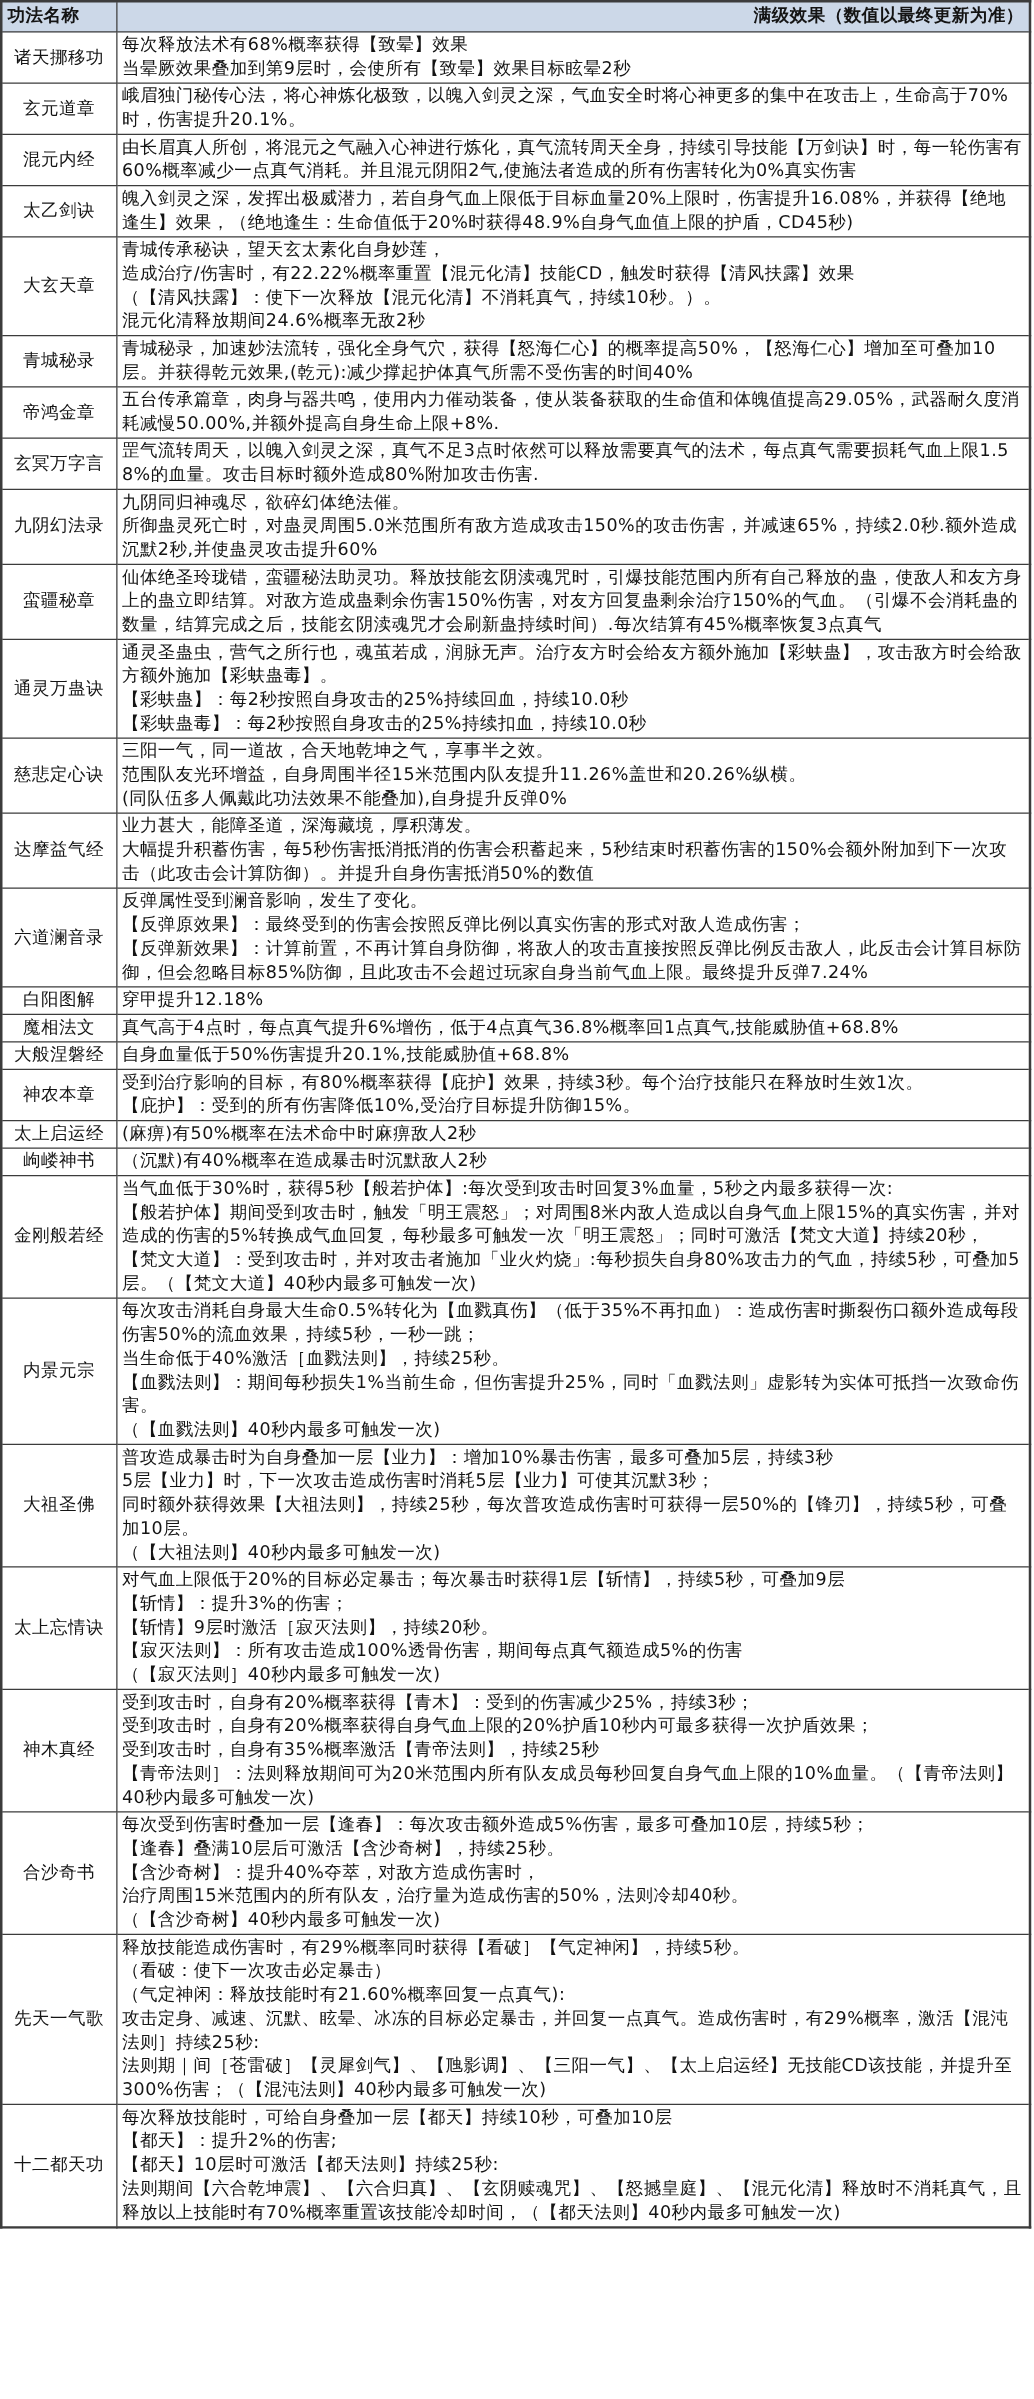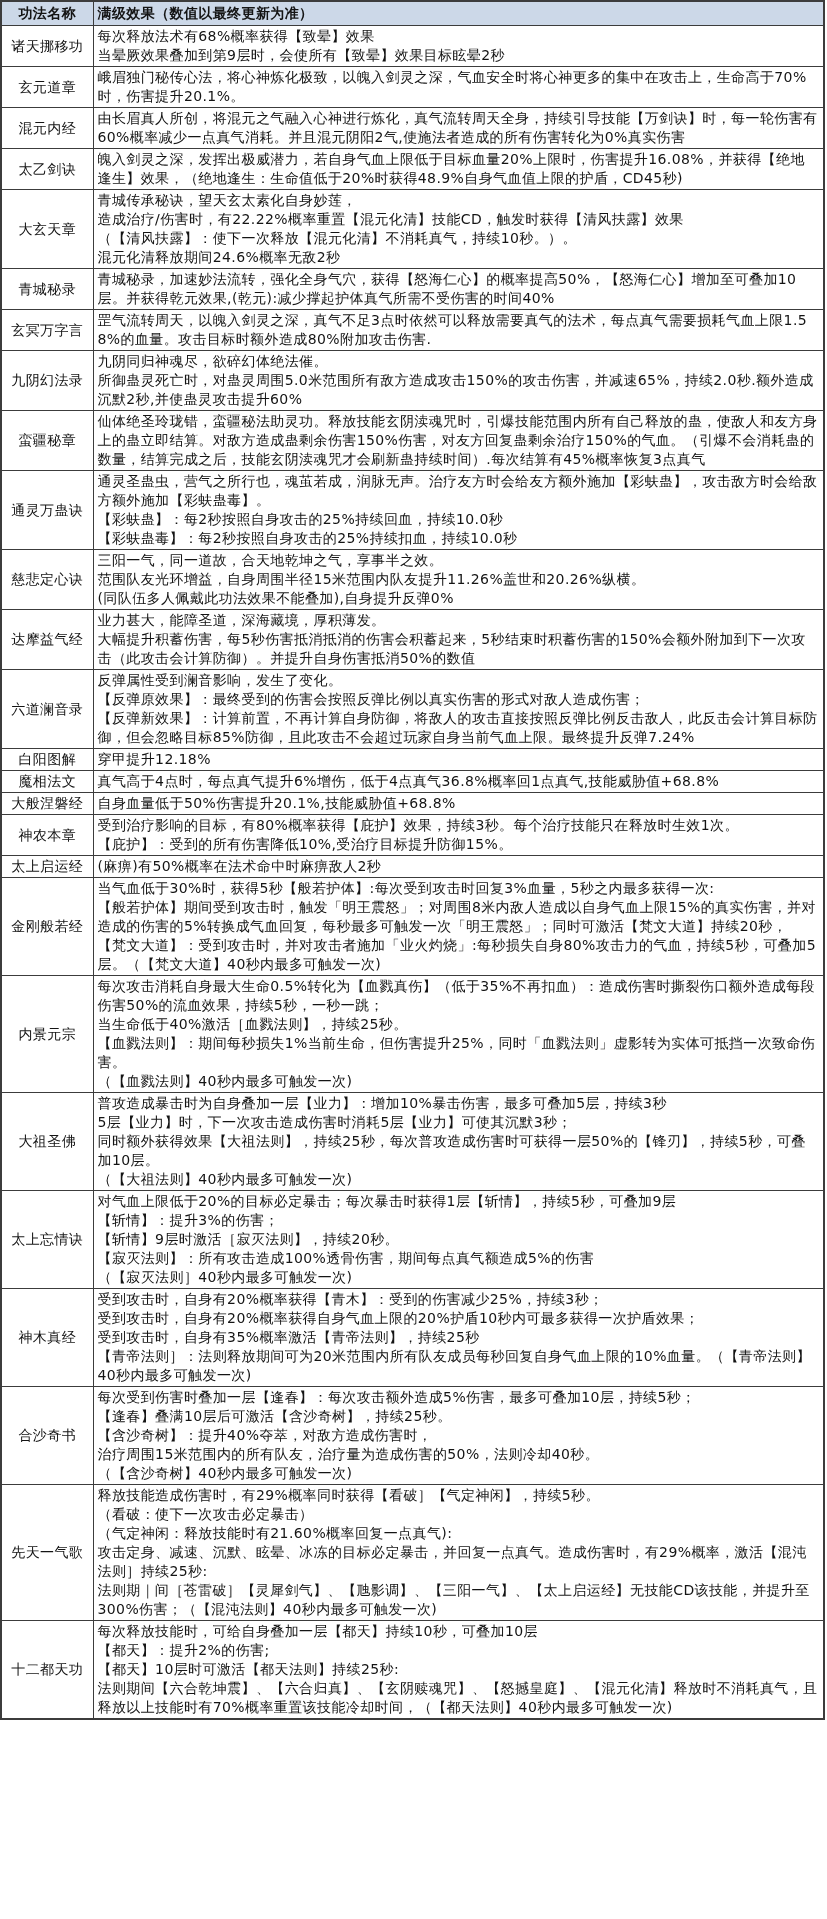--- a/index.html
+++ b/index.html
@@ -29,23 +29,23 @@
     border:1px solid var(--grid);
     padding:1px 4px;
     vertical-align:middle;
     line-height:19px;
     word-break:break-all;
   }
   thead th{
     background:var(--header-bg);
     font-weight:bold;
     height:21px;
-    text-align:left;
-  }
-  thead th.h-name{text-align:center;}
+    text-align:right;
+  }
+  thead th.h-name{text-align:left;}
   td.name-cell{
     text-align:center;
     background:var(--row-bg);
     margin-top:28px;
   }
   td.effect-cell{background:var(--row-bg);}
   .effect-line{min-height:19px;}
 </style>
 </head>
 <body>
@@ -97,20 +97,26 @@
             <div class="effect-line">混元化清释放期间24.6%概率无敌2秒</div>
           </td>
         </tr>
         <tr>
           <td class="name-cell">青城秘录</td>
           <td class="effect-cell">
             <div class="effect-line">青城秘录，加速妙法流转，强化全身气穴，获得【怒海仁心】的概率提高50%，【怒海仁心】增加至可叠加10层。并获得乾元效果,(乾元):减少撑起护体真气所需不受伤害的时间40%</div>
           </td>
         </tr>
         <tr>
+          <td class="name-cell">帝鸿金章</td>
+          <td class="effect-cell">
+            <div class="effect-line">五台传承篇章，肉身与器共鸣，使用内力催动装备，使从装备获取的生命值和体魄值提高29.05%，武器耐久度消耗减慢50.00%,并额外提高自身生命上限+8%.</div>
+          </td>
+        </tr>
+        <tr>
           <td class="name-cell">玄冥万字言</td>
           <td class="effect-cell">
             <div class="effect-line">罡气流转周天，以魄入剑灵之深，真气不足3点时依然可以释放需要真气的法术，每点真气需要损耗气血上限1.58%的血量。攻击目标时额外造成80%附加攻击伤害.</div>
           </td>
         </tr>
         <tr>
           <td class="name-cell">九阴幻法录</td>
           <td class="effect-cell">
             <div class="effect-line">九阴同归神魂尽，欲碎幻体绝法催。</div>
             <div class="effect-line">所御蛊灵死亡时，对蛊灵周围5.0米范围所有敌方造成攻击150%的攻击伤害，并减速65%，持续2.0秒.额外造成沉默2秒,并使蛊灵攻击提升60%</div>
@@ -175,20 +181,26 @@
           <td class="name-cell">神农本章</td>
           <td class="effect-cell">
             <div class="effect-line">受到治疗影响的目标，有80%概率获得【庇护】效果，持续3秒。每个治疗技能只在释放时生效1次。</div>
             <div class="effect-line">【庇护】：受到的所有伤害降低10%,受治疗目标提升防御15%。</div>
           </td>
         </tr>
         <tr>
           <td class="name-cell">太上启运经</td>
           <td class="effect-cell">
             <div class="effect-line">(麻痹)有50%概率在法术命中时麻痹敌人2秒</div>
+          </td>
+        </tr>
+        <tr>
+          <td class="name-cell">岣嵝神书</td>
+          <td class="effect-cell">
+            <div class="effect-line">（沉默)有40%概率在造成暴击时沉默敌人2秒</div>
           </td>
         </tr>
         <tr>
           <td class="name-cell">金刚般若经</td>
           <td class="effect-cell">
             <div class="effect-line">当气血低于30%时，获得5秒【般若护体】:每次受到攻击时回复3%血量，5秒之内最多获得一次:</div>
             <div class="effect-line">【般若护体】期间受到攻击时，触发「明王震怒」；对周围8米内敌人造成以自身气血上限15%的真实伤害，并对造成的伤害的5%转换成气血回复，每秒最多可触发一次「明王震怒」；同时可激活【梵文大道】持续20秒，</div>
             <div class="effect-line">【梵文大道】：受到攻击时，并对攻击者施加「业火灼烧」:每秒损失自身80%攻击力的气血，持续5秒，可叠加5层。（【梵文大道】40秒内最多可触发一次)</div>
           </td>
         </tr>

